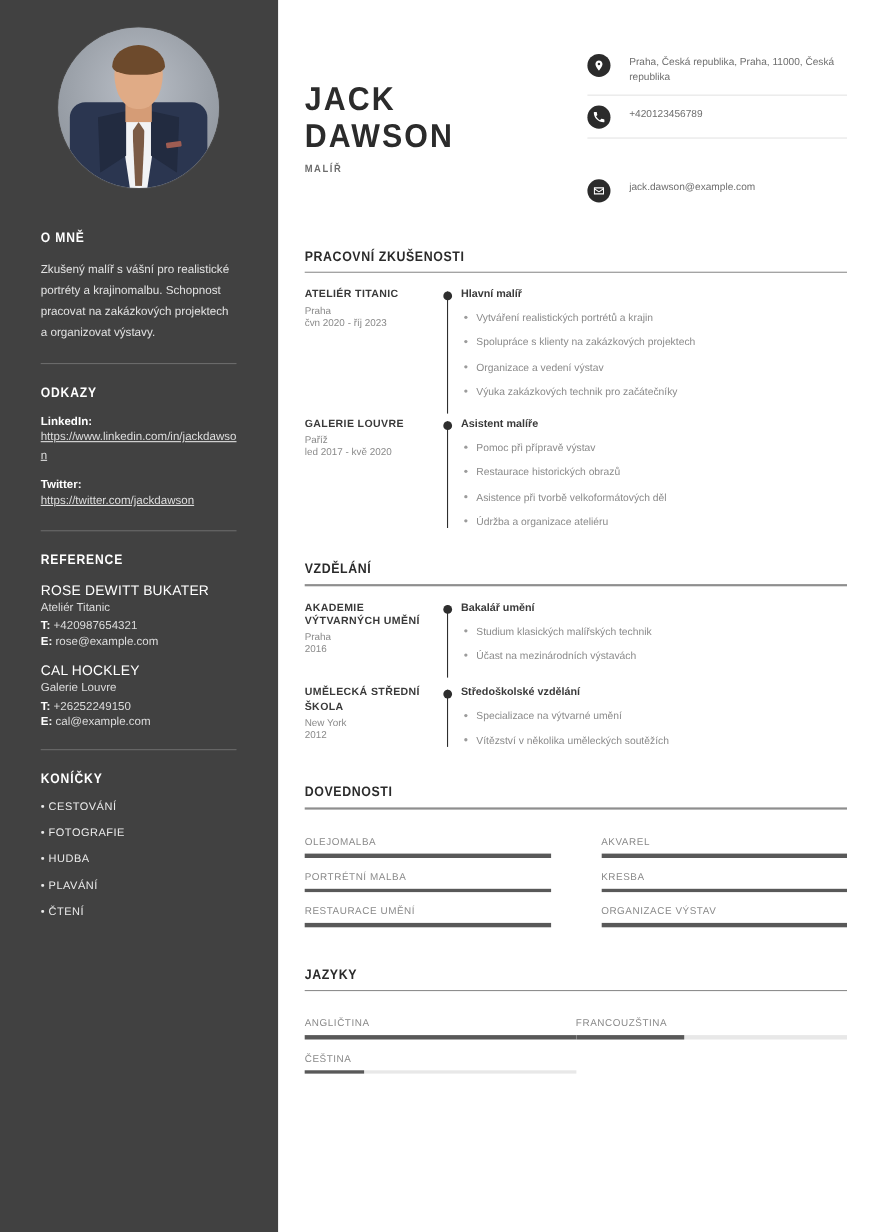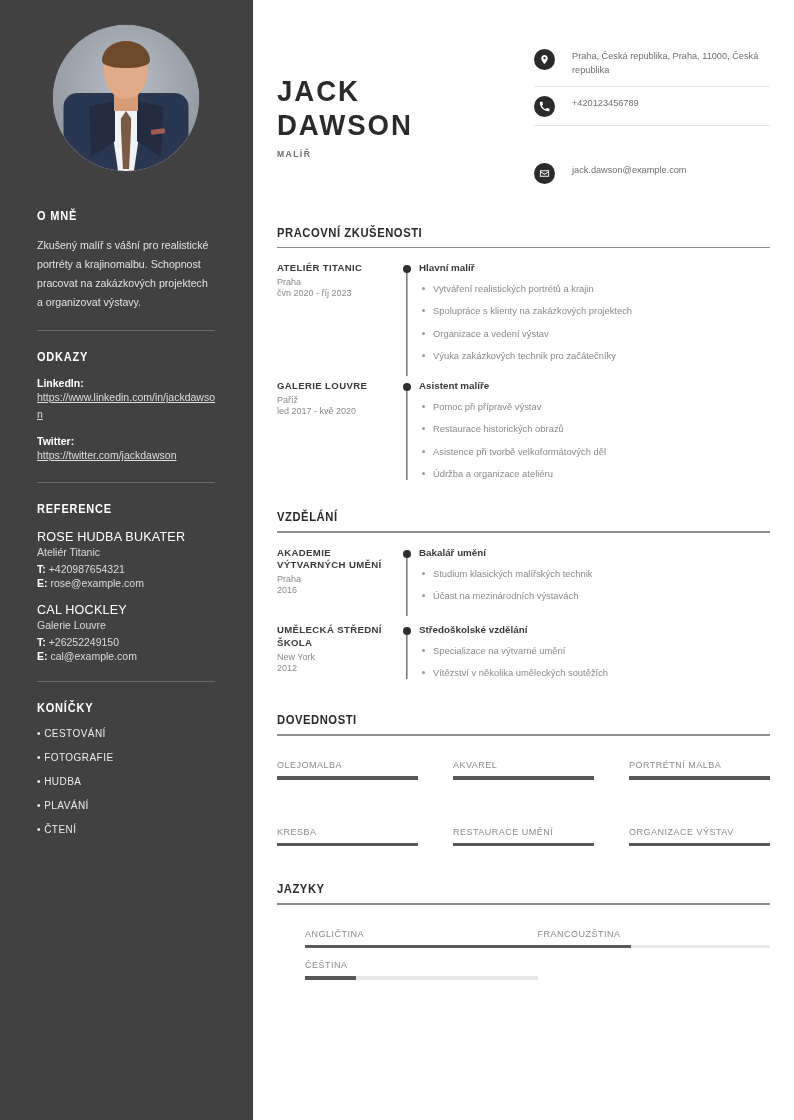--- a/index.html
+++ b/index.html
@@ -248,42 +248,40 @@
   }
   .tl-bullets li::before {
     content: "";
     position: absolute; left: 3px; top: 4px;
     width: 3px; height: 3px; border-radius: 50%;
     background: #9b9b9b;
   }
 
   .bars-grid {
     display: grid;
-    grid-template-columns: 1fr 1fr 1fr;
+    grid-template-columns: 1fr 1fr;
     column-gap: 46px;
     row-gap: 0;
     margin-top: 12px;
-    gap: 35px;
   }
   .bar-item { margin-top: 12px; }
   .bar-label {
     font-size: 9px;
     color: #8a8a8a;
     letter-spacing: 0.5px;
     text-transform: uppercase;
     margin-bottom: 6px;
   }
   .bar-track { height: 3.5px; background: #e8e8e8; width: 100%; }
   .bar-fill { height: 100%; background: #595959; }
 
   .lang-grid {
     display: grid;
     grid-template-columns: 1fr 1fr;
     margin-top: 12px;
-    margin-left: 28px;
   }
 </style>
 </head>
 <body>
 
 <div class="page">
 
   <aside class="sidebar">
 
     <div class="photo-wrap">
@@ -317,21 +315,21 @@
         <span class="link-url">https://twitter.com/jackdawson</span>
       </div>
     </div>
 
     <div class="side-sep"></div>
 
     <div class="side-block">
       <div class="side-h">REFERENCE</div>
 
       <div>
-        <div class="ref-name">ROSE HUDBA BUKATER</div>
+        <div class="ref-name">ROSE DEWITT BUKATER</div>
         <div class="ref-org">Ateliér Titanic</div>
         <div class="ref-line">
           <b>T:</b>
           <span>+420987654321</span>
         </div>
         <div class="ref-line">
           <b>E:</b>
           <span>rose@example.com</span>
         </div>
       </div>

